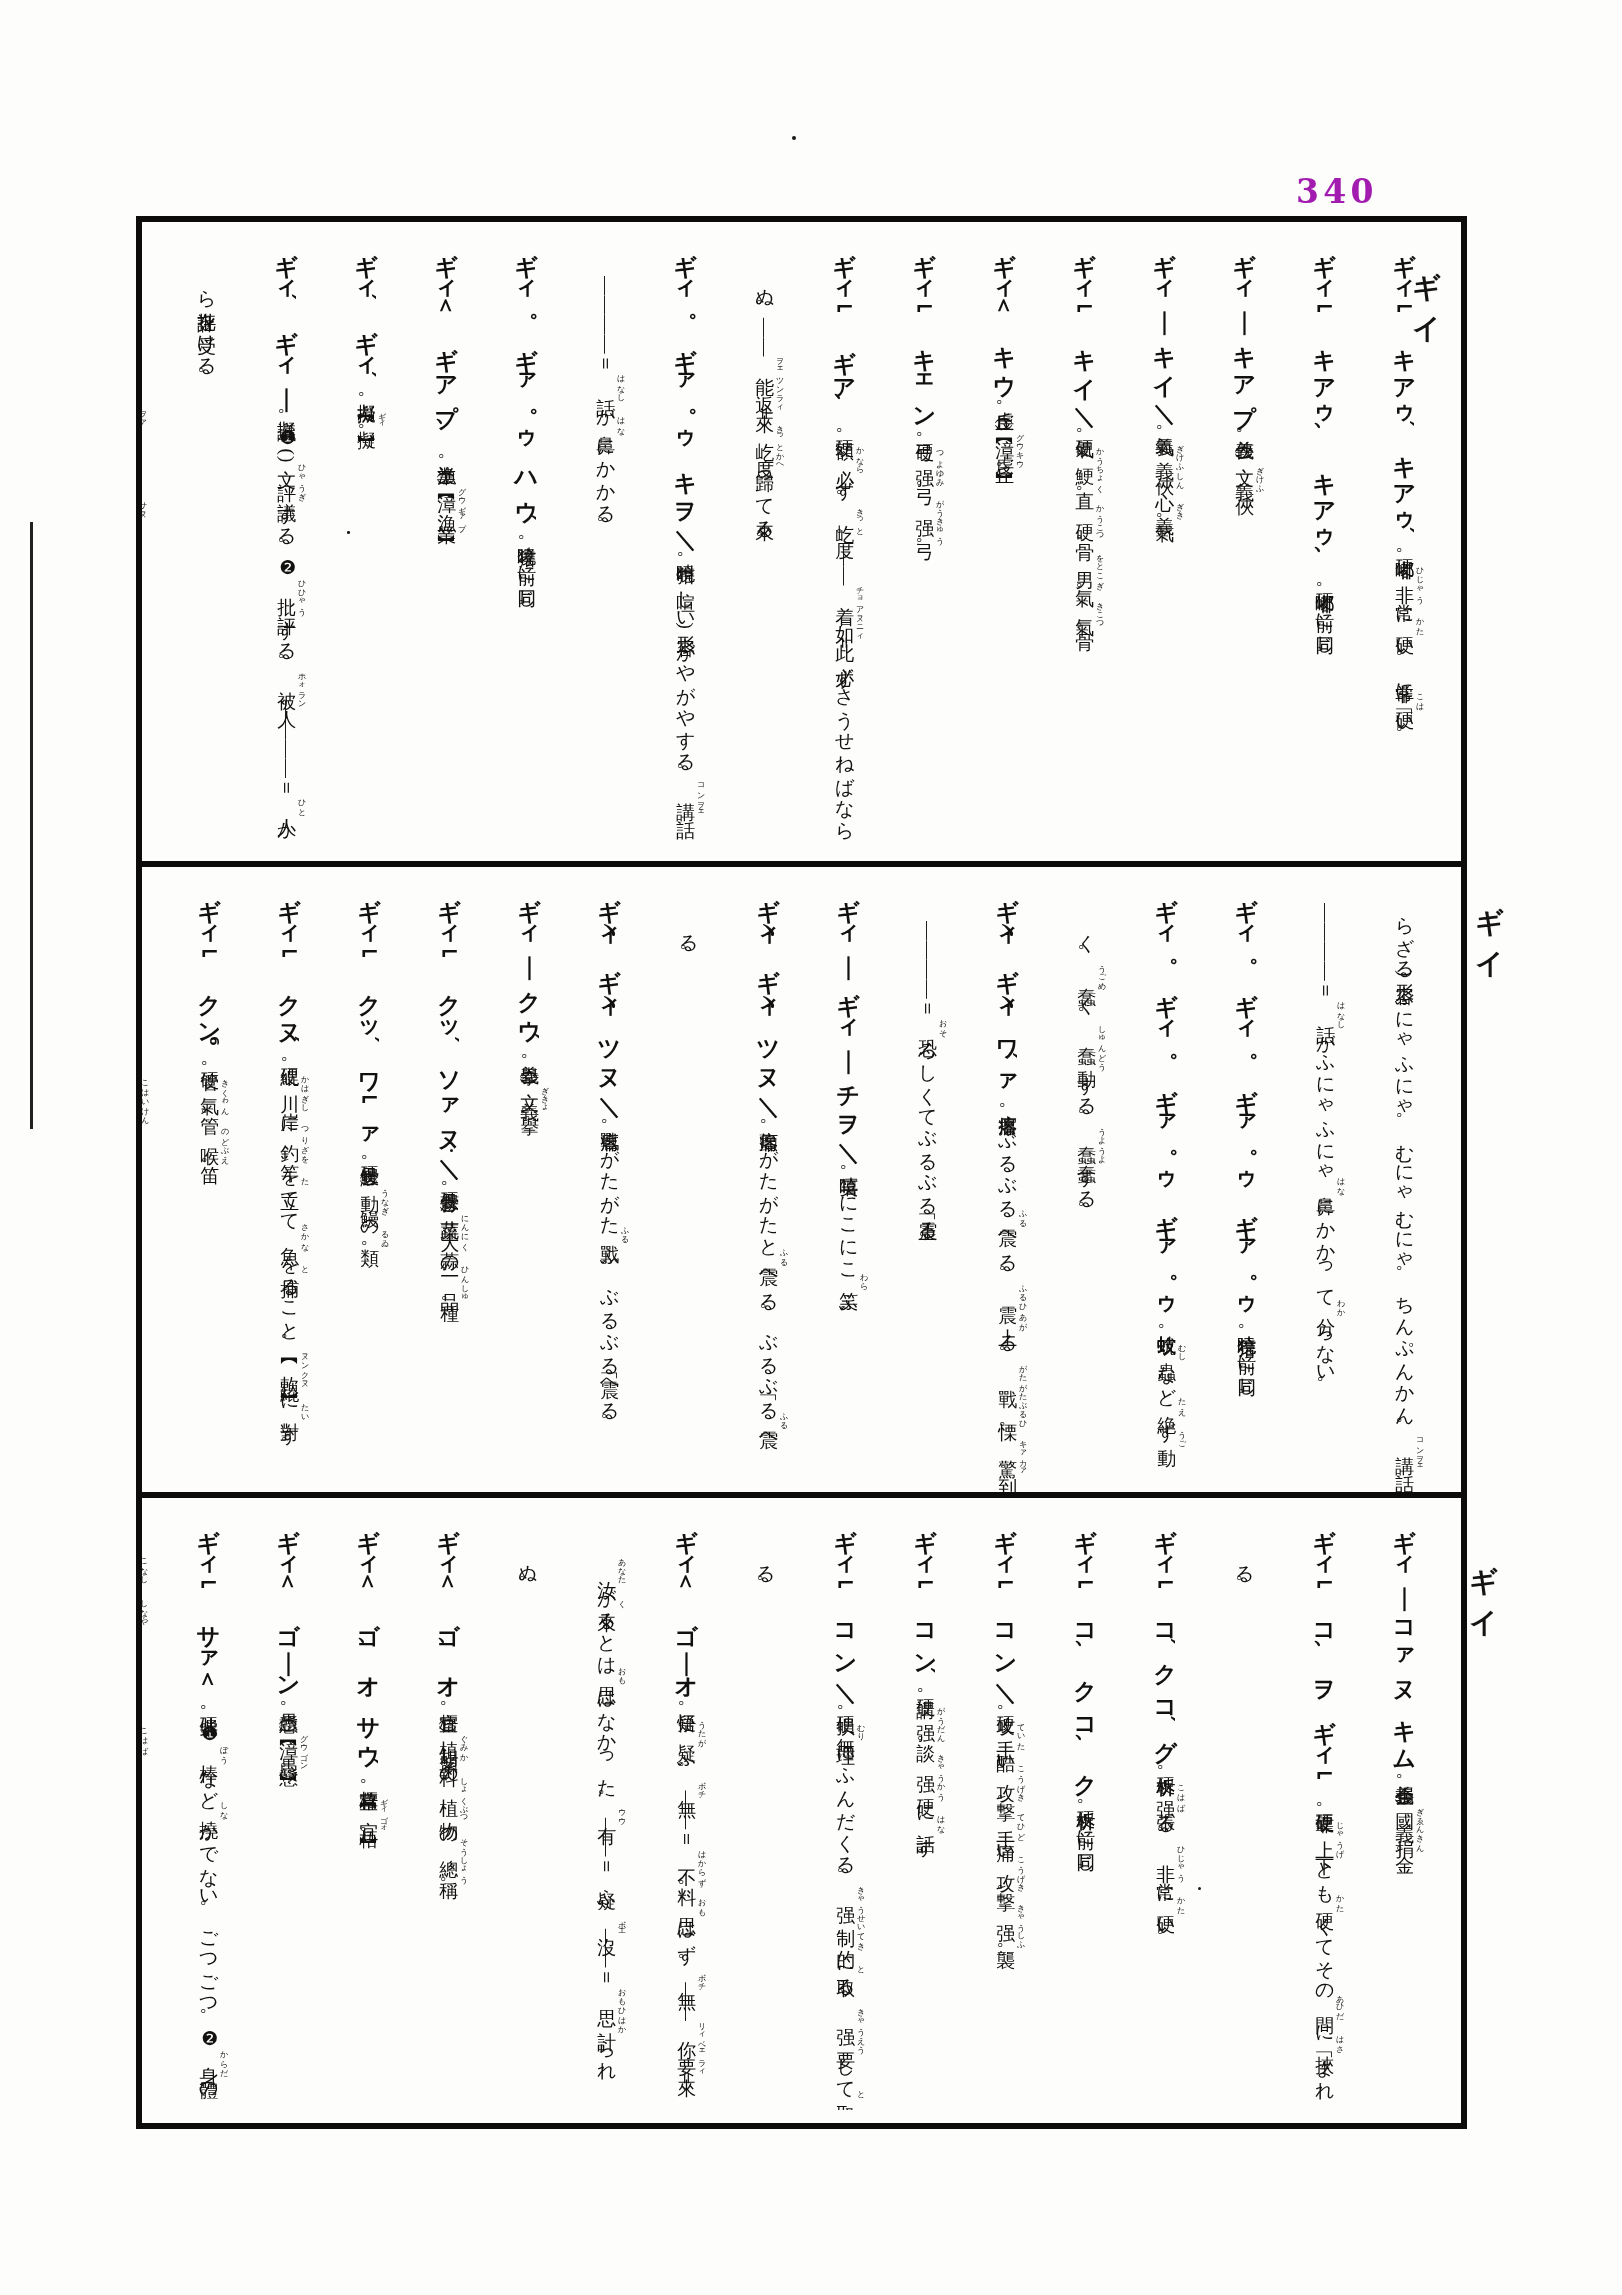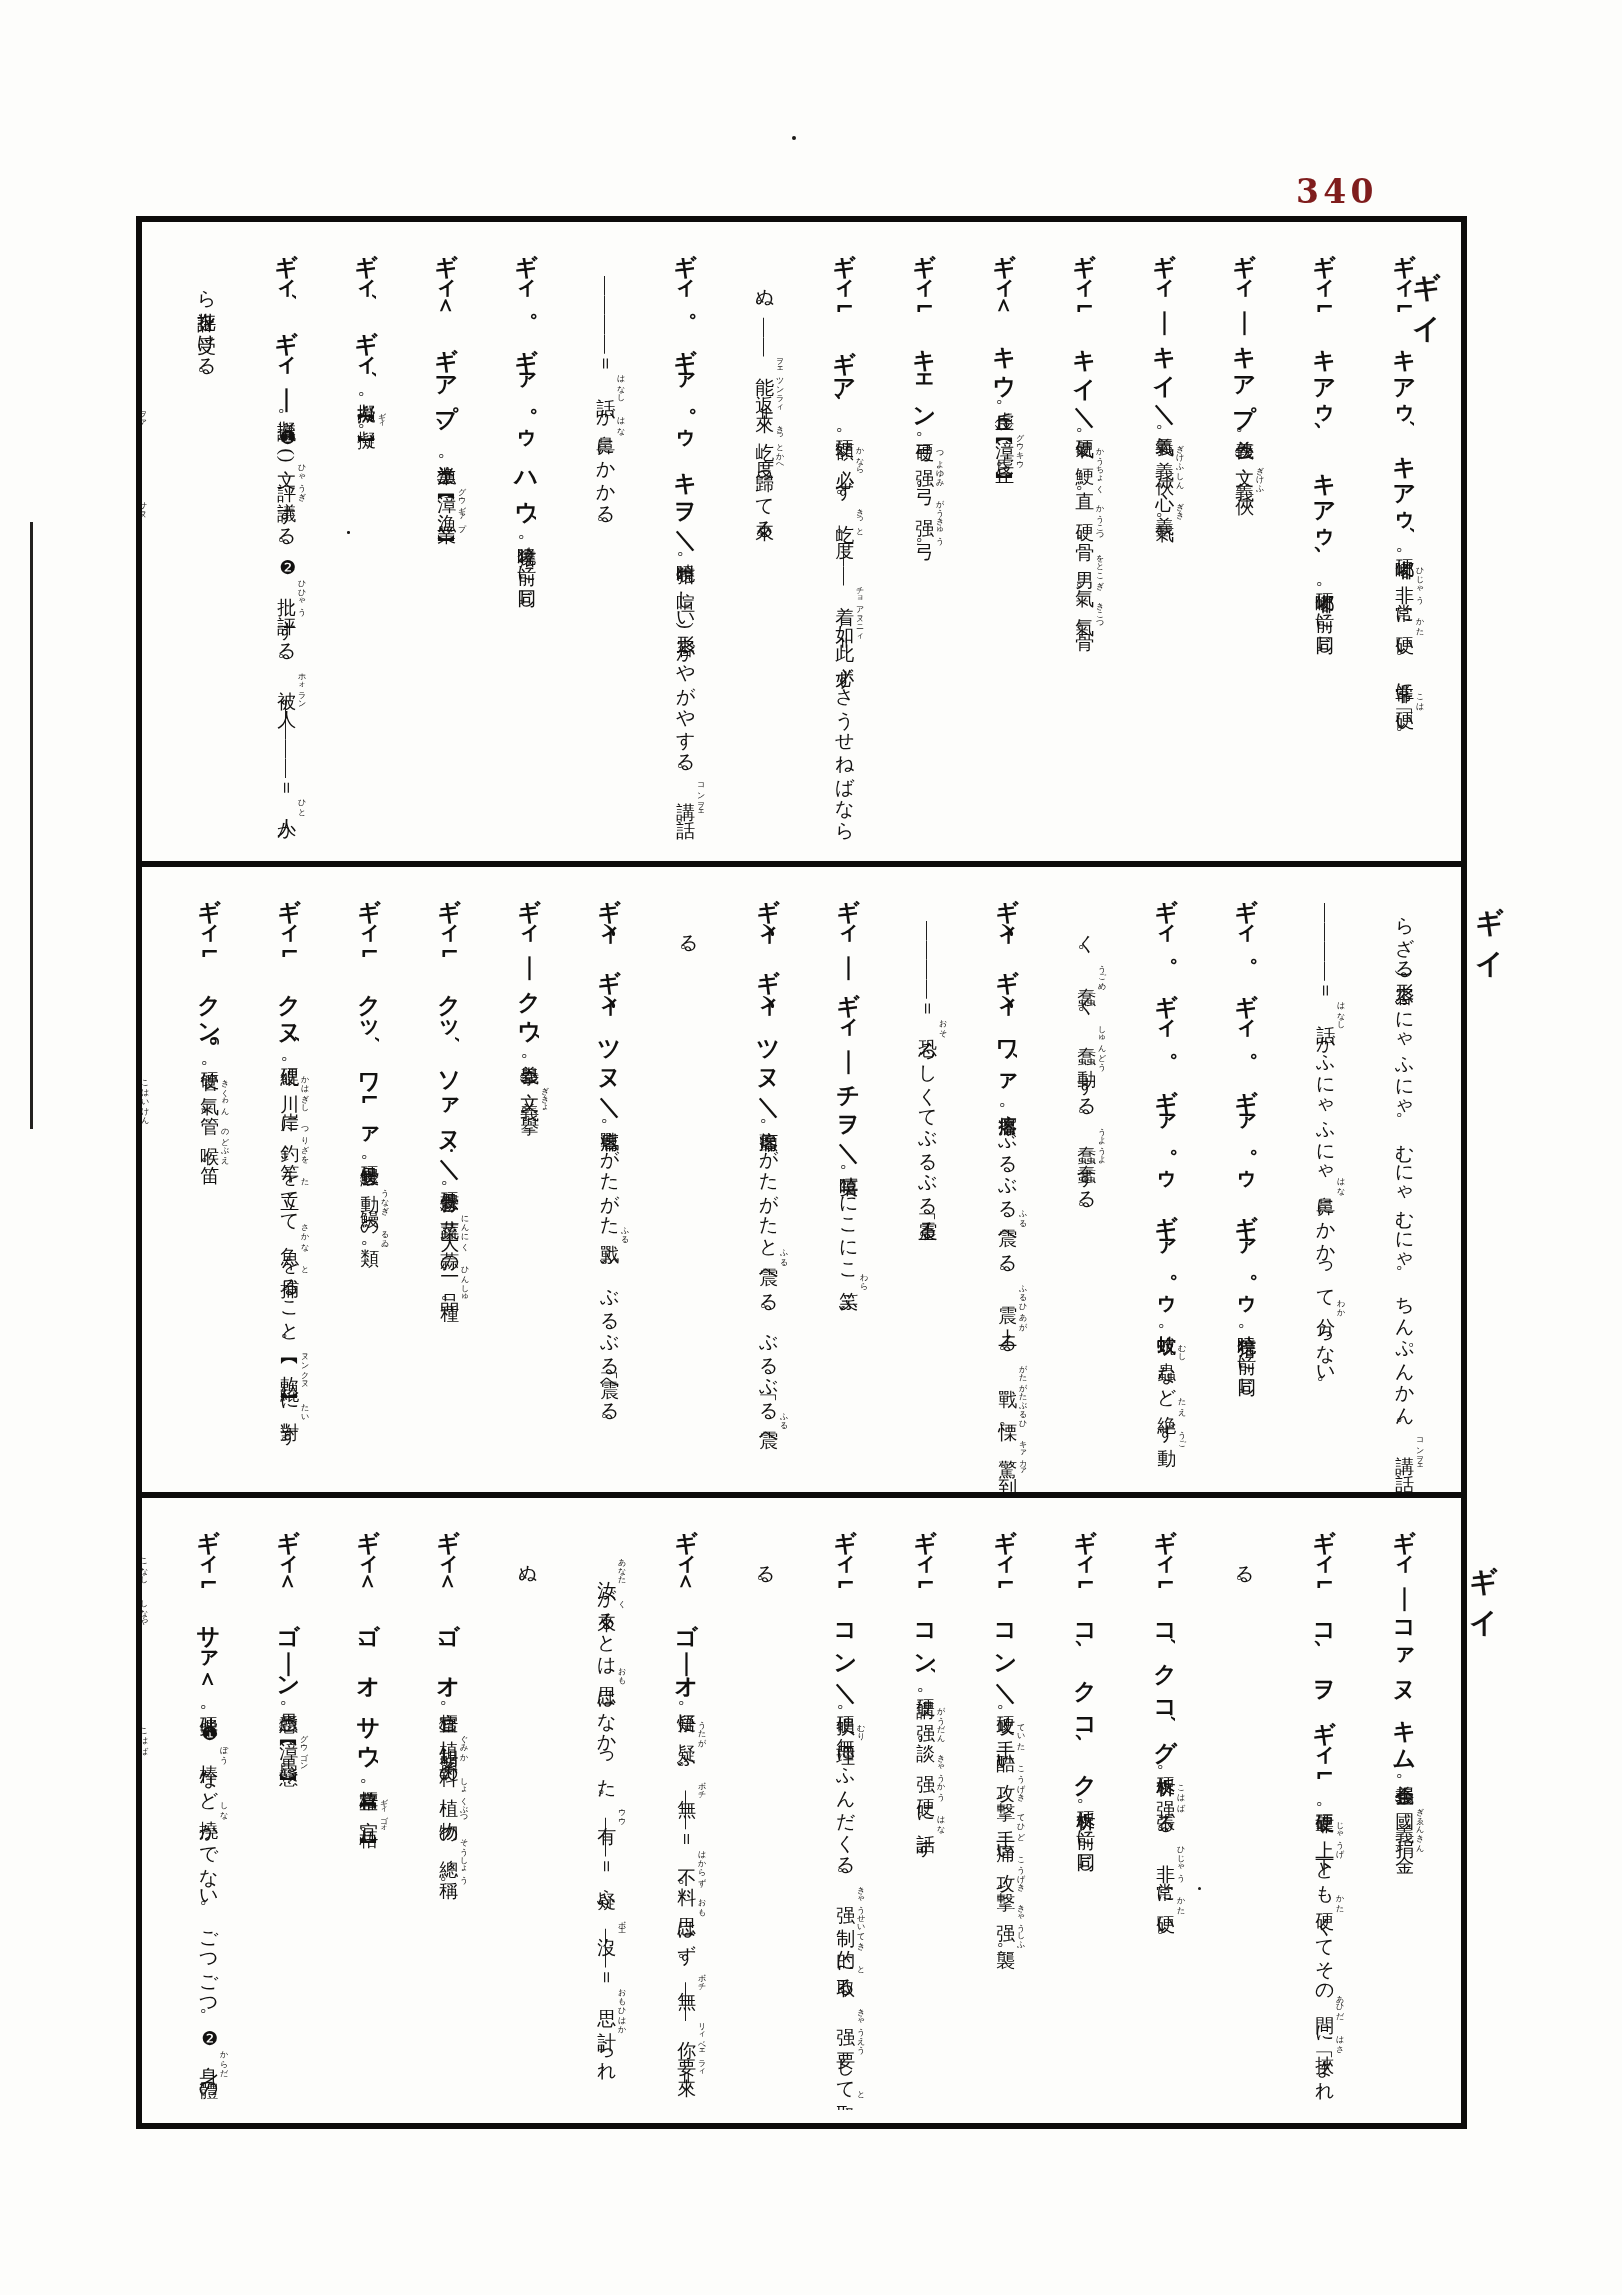--- a/index.html
+++ b/index.html
@@ -5,21 +5,21 @@
   html,body{margin:0;padding:0;}
   body{
     width:1623px;height:2295px;position:relative;
     background:#fdfdfb;color:#121110;
     font-family:"Liberation Serif","DejaVu Serif",serif;
     overflow:hidden;
   }
   .page-number{
     position:absolute;left:1296px;top:172px;
     font-family:"DejaVu Serif","Liberation Serif",serif;
-    font-size:33px;font-weight:700;letter-spacing:4.3px;color:#7f1d1d;
+    font-size:33px;font-weight:700;letter-spacing:4.3px;color:#a21caf;
   }
   .box{
     position:absolute;left:136px;top:216px;width:1319px;height:1901px;
     border:6.5px solid #0d0c0b;background:#fdfdfb;
   }
   .divider{position:absolute;left:0;width:100%;height:6px;background:#0d0c0b;}
   .divider.d1{top:639px;}
   .divider.d2{top:1270px;}
   .band{
     position:absolute;left:0;width:100%;

